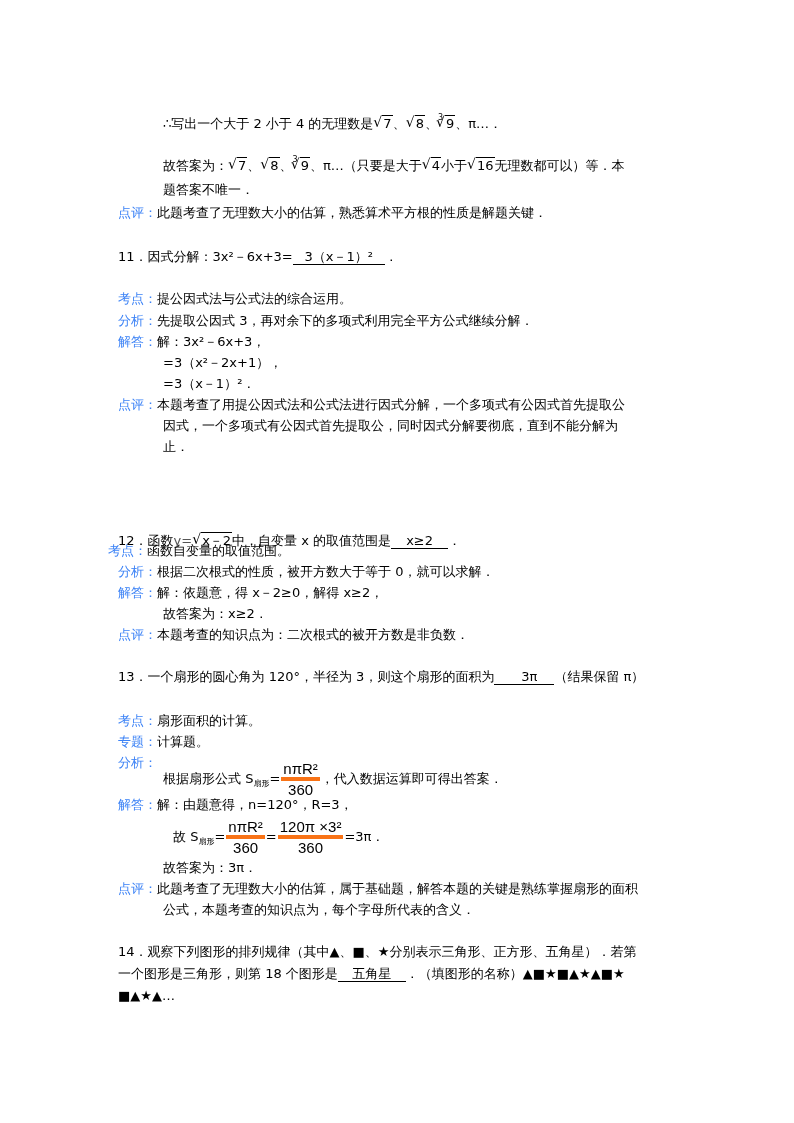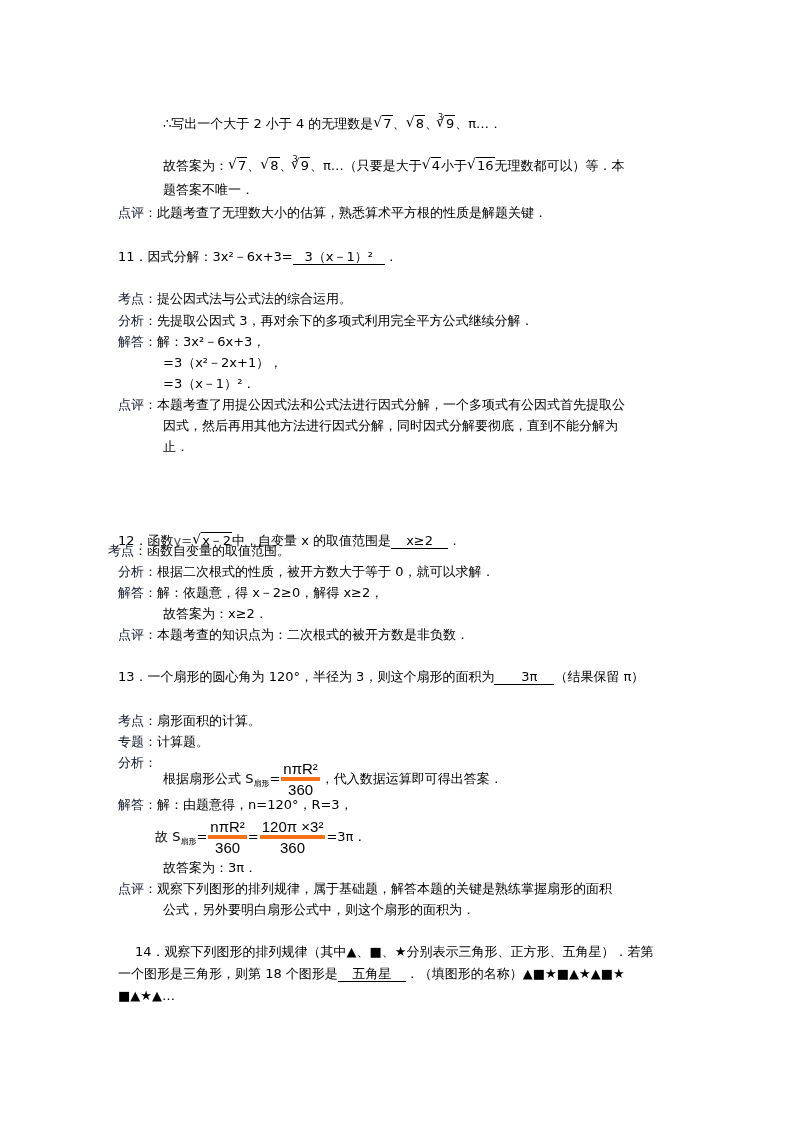--- a/index.html
+++ b/index.html
@@ -1,19 +1,19 @@
 <!DOCTYPE html>
 <html><head>
 <meta charset="utf-8">
 <style>
   html, body { margin:0; padding:0; background:#ffffff; }
   body { width:794px; height:1123px; position:relative; overflow:hidden;
          font-family:"DejaVu Sans", sans-serif; font-size:13px; color:#000; }
   .ln { position:absolute; white-space:nowrap; line-height:16px; }
-  .lbl { color:#0f172a; }
+  .lbl { color:#3b82f6; }
   .blank { display:inline-block; border-bottom:1px solid #000; text-align:center; padding:0 6px; line-height:14px; }
   .sqrt { display:inline-block; position:relative; padding-left:9px; }
   .sqrt .rad { position:absolute; left:0; top:-2px; font-size:14px; }
   .sqrt .bar { border-top:1px solid #000; padding:0 1px; }
   .cube-idx { font-size:8px; vertical-align:8px; margin-right:-7px; }
   .frac { display:inline-block; vertical-align:middle; text-align:center; margin:0 1px; font-family:"Liberation Sans", sans-serif; }
   .frac .num { display:block; border-bottom:4px solid #f97316; padding:0 2px; font-size:15px; line-height:17px; }
   .frac .den { display:block; font-size:15px; line-height:17px; }
   .sub { font-size:8px; vertical-align:-3px; }
 </style>
@@ -33,21 +33,21 @@
 
 <div class="ln" style="left:118px;top:249px;">
   <span>11．因式分解：</span><span>3x²－6x+3=</span><span class="blank" style="width:80px;">3（x－1）²</span><span>．</span>
 </div>
 <div class="ln" style="left:118px;top:291px;"><span class="lbl">考点：</span><span>提公因式法与公式法的综合运用。</span></div>
 <div class="ln" style="left:118px;top:313px;"><span class="lbl">分析：</span><span>先提取公因式 3，再对余下的多项式利用完全平方公式继续分解．</span></div>
 <div class="ln" style="left:118px;top:334px;"><span class="lbl">解答：</span><span>解：3x²－6x+3，</span></div>
 <div class="ln" style="left:163px;top:355px;">=3（x²－2x+1），</div>
 <div class="ln" style="left:163px;top:376px;">=3（x－1）²．</div>
 <div class="ln" style="left:118px;top:397px;"><span class="lbl">点评：</span><span>本题考查了用提公因式法和公式法进行因式分解，一个多项式有公因式首先提取公</span></div>
-<div class="ln" style="left:163px;top:418px;">因式，然后再用其他方法进行因式分解，同时因式分解要彻底，直到不能分解为</div>
+<div class="ln" style="left:163px;top:418px;">因式，一个多项式有公因式首先提取公，同时因式分解要彻底，直到不能分解为</div>
 <div class="ln" style="left:163px;top:439px;">止．</div>
 
 <div class="ln" style="left:118px;top:490px;">
   <span>12．函数</span><span style="color:#555;">y=</span><span class="sqrt"><span class="rad">√</span><span class="bar">x－2</span></span><span>中，自变量 x 的取值范围是</span><span class="blank" style="width:45px;margin-top:44px;">x≥2</span><span>．</span>
 </div>
 <div class="ln" style="left:108px;top:543px;"><span class="lbl">考点：</span><span>函数自变量的取值范围。</span></div>
 <div class="ln" style="left:118px;top:564px;"><span class="lbl">分析：</span><span>根据二次根式的性质，被开方数大于等于 0，就可以求解．</span></div>
 <div class="ln" style="left:118px;top:585px;"><span class="lbl">解答：</span><span>解：依题意，得 x－2≥0，解得 x≥2，</span></div>
 <div class="ln" style="left:163px;top:606px;">故答案为：x≥2．</div>
 <div class="ln" style="left:118px;top:627px;"><span class="lbl">点评：</span><span>本题考查的知识点为：二次根式的被开方数是非负数．</span></div>
@@ -55,24 +55,24 @@
 <div class="ln" style="left:118px;top:669px;">
   <span>13．一个扇形的圆心角为 120°，半径为 3，则这个扇形的面积为</span><span class="blank" style="width:38px;padding-left:16px;">3π</span><span>（结果保留 π）</span>
 </div>
 <div class="ln" style="left:118px;top:713px;"><span class="lbl">考点：</span><span>扇形面积的计算。</span></div>
 <div class="ln" style="left:118px;top:734px;"><span class="lbl">专题：</span><span>计算题。</span></div>
 <div class="ln" style="left:118px;top:755px;"><span class="lbl">分析：</span></div>
 <div class="ln" style="left:163px;top:760px;line-height:34px;">
   <span>根据扇形公式 S</span><span class="sub">扇形</span><span>=</span><span class="frac"><span class="num">nπR²</span><span class="den">360</span></span><span>，代入数据运算即可得出答案．</span>
 </div>
 <div class="ln" style="left:118px;top:797px;"><span class="lbl">解答：</span><span>解：由题意得，n=120°，R=3，</span></div>
-<div class="ln" style="left:155px;top:818px;line-height:34px;">
+<div class="ln" style="left:173px;top:818px;line-height:34px;">
   <span>故 S</span><span class="sub">扇形</span><span>=</span><span class="frac"><span class="num">nπR²</span><span class="den">360</span></span><span>=</span><span class="frac"><span class="num">120π ×3²</span><span class="den">360</span></span><span>=3π．</span>
 </div>
 <div class="ln" style="left:163px;top:860px;">故答案为：3π．</div>
-<div class="ln" style="left:118px;top:881px;"><span class="lbl">点评：</span><span>观察下列图形的排列规律，属于基础题，解答本题的关键是熟练掌握扇形的面积</span></div>
-<div class="ln" style="left:163px;top:902px;">公式，另外要明白扇形公式中，则这个扇形的面积为．</div>
+<div class="ln" style="left:118px;top:881px;"><span class="lbl">点评：</span><span>此题考查了无理数大小的估算，属于基础题，解答本题的关键是熟练掌握扇形的面积</span></div>
+<div class="ln" style="left:163px;top:902px;">公式，本题考查的知识点为，每个字母所代表的含义．</div>
 
-<div class="ln" style="left:118px;top:944px;margin-left:17px;">14．观察下列图形的排列规律（其中▲、■、★分别表示三角形、正方形、五角星）．若第</div>
+<div class="ln" style="left:118px;top:944px;">14．观察下列图形的排列规律（其中▲、■、★分别表示三角形、正方形、五角星）．若第</div>
 <div class="ln" style="left:118px;top:966px;">
   <span>一个图形是三角形，则第 18 个图形是</span><span class="blank" style="width:56px;">五角星</span><span>．（填图形的名称）▲■★■▲★▲■★</span>
 </div>
 <div class="ln" style="left:118px;top:988px;">■▲★▲…</div>
 
 </body></html>

